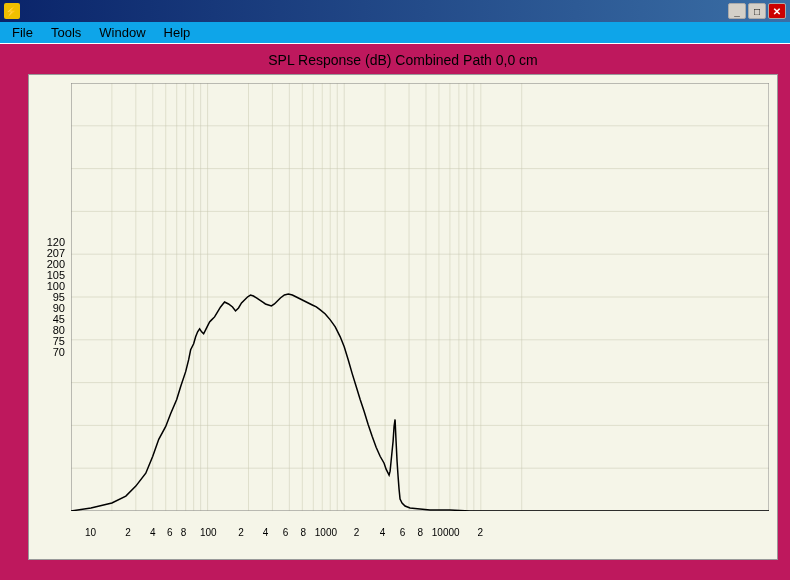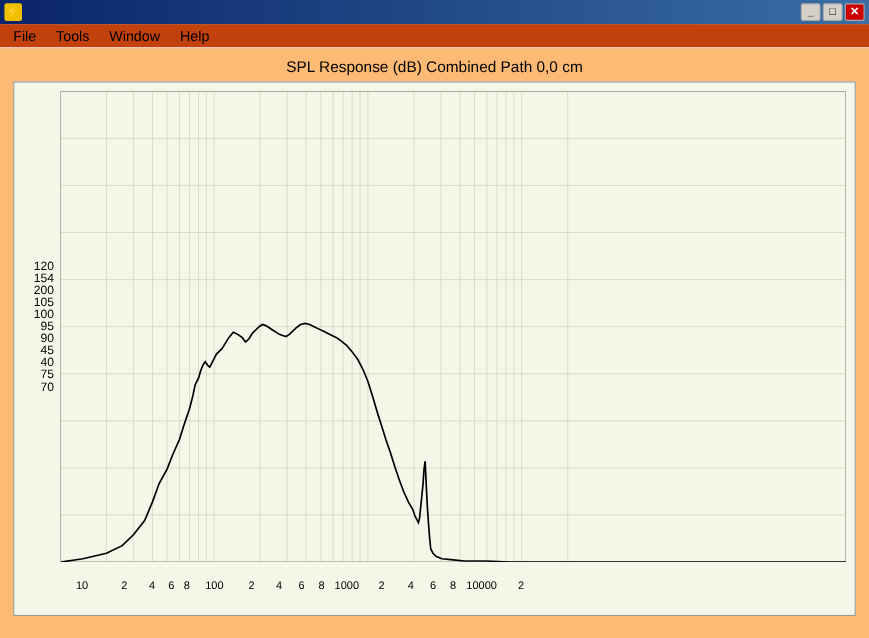--- a/index.html
+++ b/index.html
@@ -53,39 +53,39 @@
       cursor: pointer;
       border-radius: 2px;
       font-weight: bold;
     }
     .title-btn.minimize { background: #d4d0c8; color: #000; }
     .title-btn.maximize { background: #d4d0c8; color: #000; }
     .title-btn.close { background: #cc0000; color: white; }
 
     
     .menu-bar {
-      background: #c2410c;
+      background: #0ea5e9;
       height: 22px;
       display: flex;
       align-items: center;
       padding: 0 4px;
       gap: 2px;
       border-bottom: 1px solid #fff;
       font-size: 13px;
     }
     .menu-item {
       padding: 2px 8px;
       cursor: pointer;
       font-size: 13px;
     }
 
     
     .window-content {
-      background: #fdba74;
-      padding: 8px 12px 12px 12px;
+      background: #be185d;
+      padding: 8px 12px 12px 28px;
       height: calc(580px - 44px);
     }
 
     .chart-title {
       text-align: center;
       font-size: 14px;
       font-weight: normal;
       margin-bottom: 6px;
       color: #000;
     }
@@ -178,28 +178,28 @@
   <div class="menu-item">Help</div>
 </div>
 
 <div class="window-content">
   <div class="chart-title">SPL Response (dB)   Combined   Path 0,0 cm</div>
 
   <div class="chart-container">
 
     <div class="y-axis">
       <span class="y-label">120</span>
-      <span class="y-label">154</span>
+      <span class="y-label">207</span>
       <span class="y-label">200</span>
       <span class="y-label">105</span>
       <span class="y-label">100</span>
       <span class="y-label">95</span>
       <span class="y-label">90</span>
       <span class="y-label">45</span>
-      <span class="y-label">40</span>
+      <span class="y-label">80</span>
       <span class="y-label">75</span>
       <span class="y-label">70</span>
     </div>
 
     <div class="chart-area">
       <svg class="chart-svg" viewBox="0 0 700 430" preserveAspectRatio="none">
 
         <line x1="0" y1="0" x2="700" y2="0" stroke="#c8c8b0" stroke-width="0.5"></line>
         <line x1="0" y1="43" x2="700" y2="43" stroke="#c8c8b0" stroke-width="0.5"></line>
         <line x1="0" y1="86" x2="700" y2="86" stroke="#c8c8b0" stroke-width="0.5"></line>

